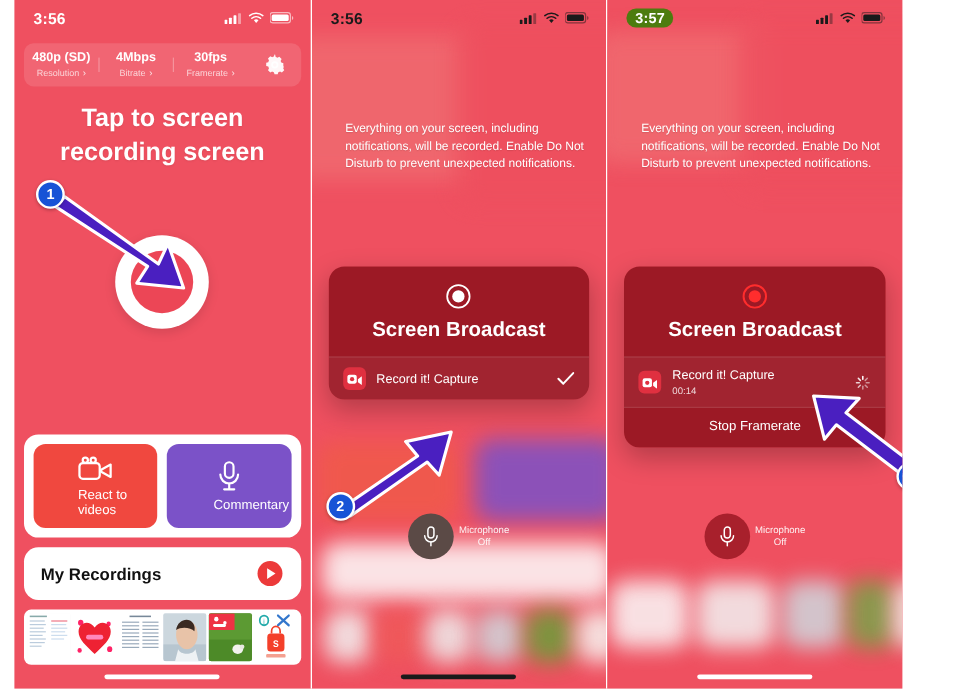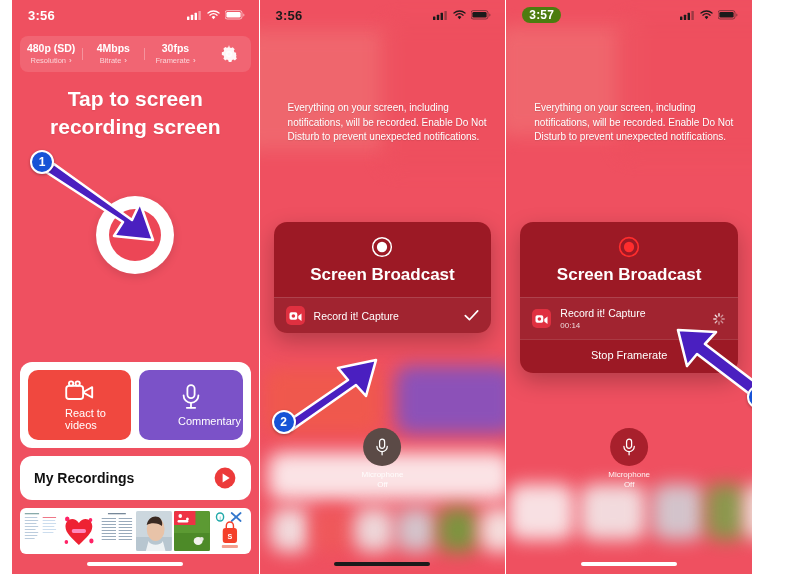--- a/index.html
+++ b/index.html
@@ -152,21 +152,21 @@
   .row-sub { font-size: 8px; color: rgba(255,255,255,0.82); line-height: 11px; }
   .sheet-action {
     text-align: center; padding: 9px 0 12px;
     border-top: 1px solid rgba(255,255,255,0.14);
     font-size: 11px;
   }
 
   
   .mic-wrap {
     position: absolute; left: 50%; transform: translateX(-50%);
-    top: 428px; display: flex; flex-direction: column; align-items: center; gap: 4px;
+    top: 428px; display: flex; flex-direction: row; align-items: center; gap: 4px;
     z-index: 18;
   }
   .mic-circle {
     width: 38px; height: 38px; border-radius: 50%;
     display: flex; align-items: center; justify-content: center;
   }
   .mic-label {
     font-size: 8px; color: rgba(255,255,255,0.92); text-align: center; line-height: 10px;
   }
 

